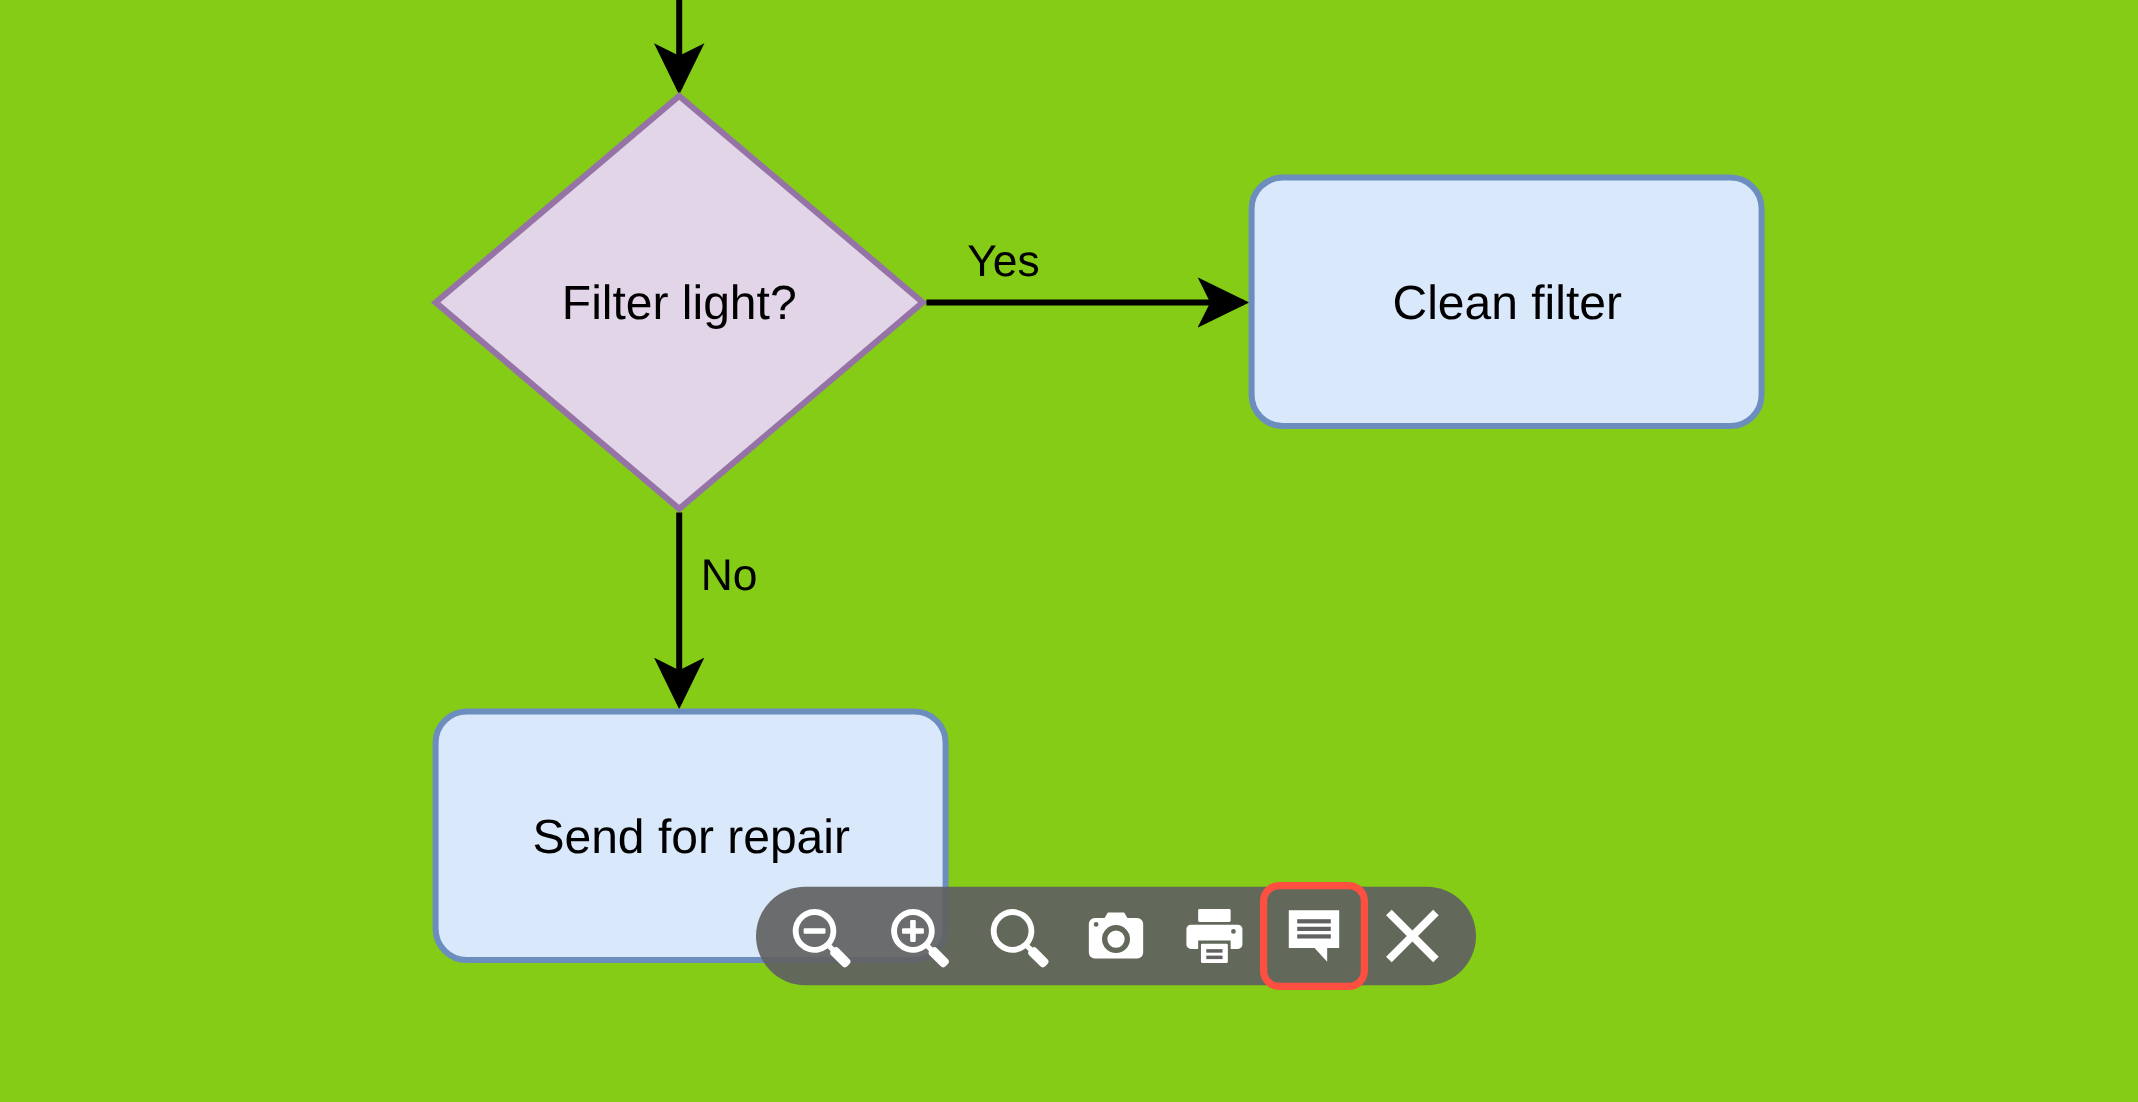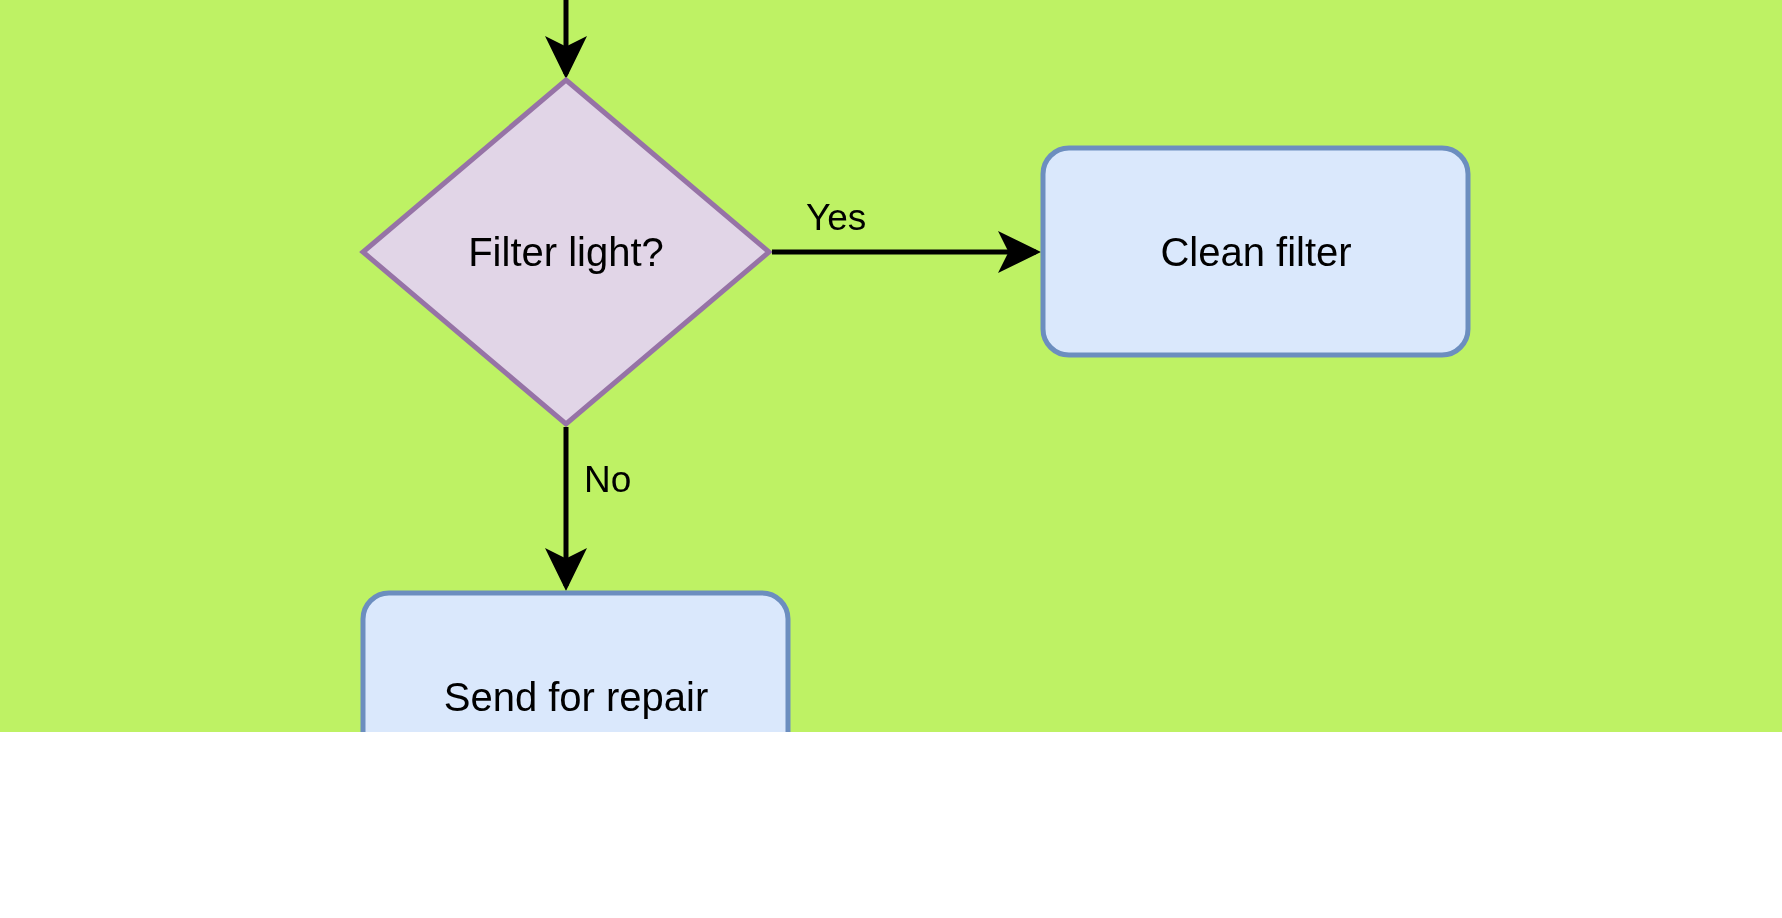--- a/index.html
+++ b/index.html
@@ -8,22 +8,22 @@
     padding: 0;
     background: #ffffff;
   }
   body {
     font-family: "Liberation Sans", sans-serif;
     -webkit-font-smoothing: antialiased;
   }
   #stage {
     position: relative;
     width: 1782px;
-    height: 732px;
-    background: #bef264;
+    height: 918px;
+    background: #84cc16;
     overflow: hidden;
   }
   #diagram-svg {
     position: absolute;
     left: 0;
     top: 0;
     width: 1782px;
     height: 918px;
   }
   .node-label {

